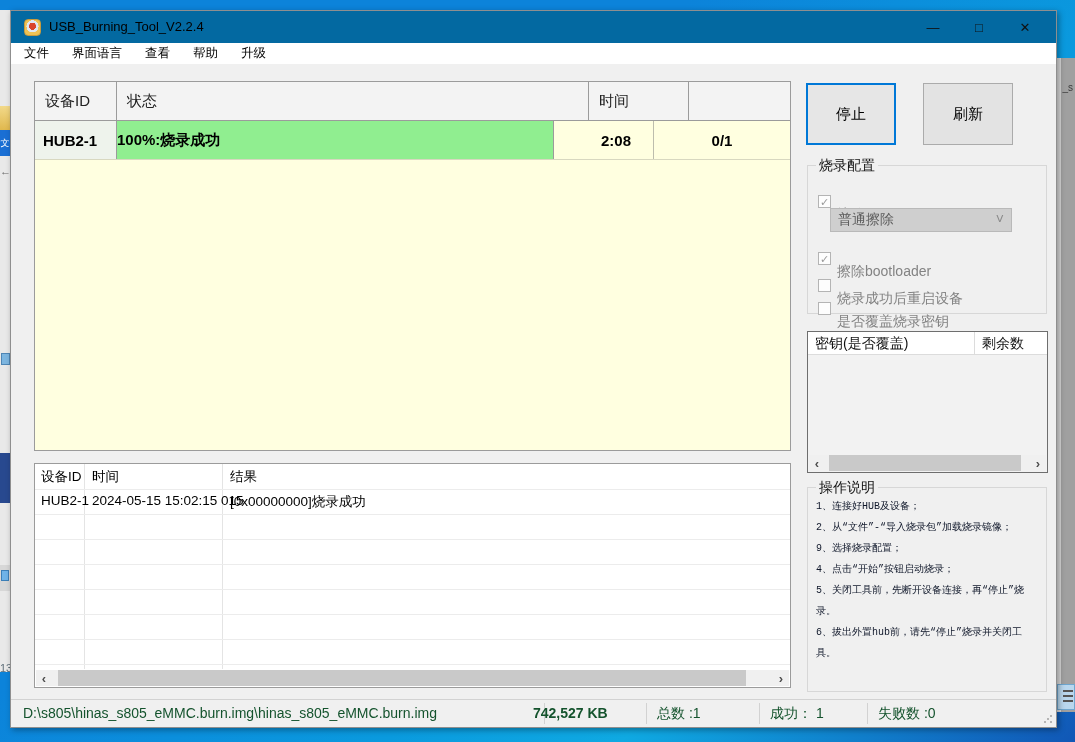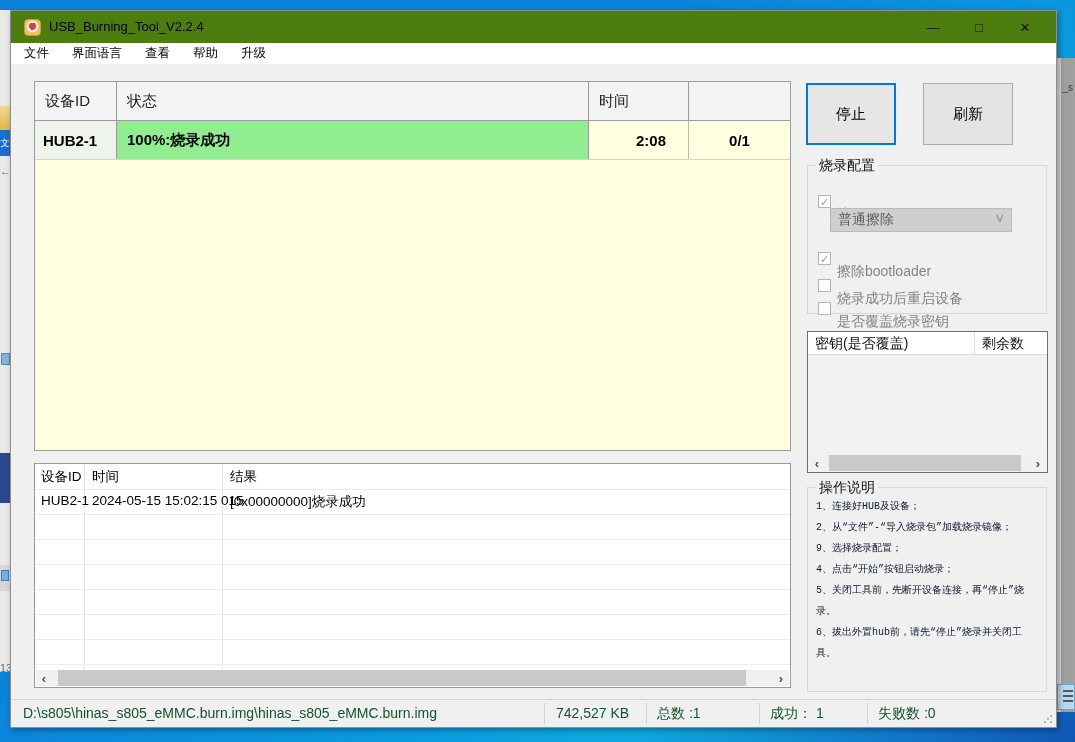--- a/index.html
+++ b/index.html
@@ -20,21 +20,21 @@
   .ls-13 { position:absolute; left:0; top:650px; width:12px; height:16px; color:#5f6f7a; font-size:11px; line-height:16px; }
   .right-strip { position:absolute; right:0; top:58px; width:18px; height:654px; background:#a0a0a0; border-left:4px solid #d9d9d9; }
   .rs-text { position:absolute; right:2px; top:24px; color:#3a3a3a; font-size:10px; }
   .rs-item { position:absolute; right:0; top:626px; width:18px; height:26px; background:#b9d7ee; border:1px solid #6ea6cf; }
   .rs-lines { position:absolute; right:2px; top:632px; width:10px; height:12px;
     background:repeating-linear-gradient(#555 0 2px, transparent 2px 5px); }
 
   
   .win { position:absolute; left:10px; top:10px; width:1047px; height:718px;
     background:#f0f0f0; border:1px solid #8f8f8f; box-shadow:2px 2px 6px rgba(0,0,0,.35); }
-  .titlebar { position:absolute; left:0; top:0; width:100%; height:32px; background:#4d7c0f; }
+  .titlebar { position:absolute; left:0; top:0; width:100%; height:32px; background:#0369a1; }
   .app-icon { position:absolute; left:13px; top:8px; width:17px; height:17px; border-radius:4px;
     background:radial-gradient(circle at 50% 42%, #d9442b 0 30%, #dfe7f2 31% 52%, #eec254 53% 100%);
     border:1px solid #c79b3e; }
   .title-text { position:absolute; left:38px; top:8px; font-size:13px; color:#000; }
   .win-controls { position:absolute; right:8px; top:0; height:32px; display:flex; }
   .win-btn { width:46px; height:32px; display:flex; align-items:center; justify-content:center;
     font-size:13px; color:#111; cursor:default; }
   .menubar { position:absolute; left:0; top:32px; width:100%; height:21px; background:#ffffff;
     display:flex; align-items:center; padding-left:13px; gap:23px; }
   .menu-item { font-size:12.5px; color:#000; }
@@ -44,21 +44,21 @@
   
   .dev-table { position:absolute; left:23px; top:70px; width:757px; height:370px;
     border:1px solid #9b9b9b; background:#ffffe0; }
   .dev-header { display:flex; height:39px; background:#f3f3f3; border-bottom:1px solid #9b9b9b; }
   .dev-header .hc { display:flex; align-items:center; padding-left:10px; font-size:15px; color:#222;
     border-right:1px solid #9b9b9b; }
   .dev-row { display:flex; height:39px; border-bottom:1px solid #d8d8c0; }
   .c1 { width:82px; } .c2 { width:472px; } .c3 { width:100px; } .c4 { flex:1; border-right:none!important; }
   .dev-row .rc { display:flex; align-items:center; font-size:15px; font-weight:600; color:#000; }
   .cell-id { width:82px; background:#eef3ec; border-right:1px solid #9b9b9b; padding-left:8px; }
-  .cell-status { width:472px; background:#90ee90; border-right:1px solid #9b9b9b; padding-left:10px; }
+  .cell-status { width:437px; background:#90ee90; border-right:1px solid #9b9b9b; }
   .cell-time { width:100px; background:#ffffe0; border-right:1px solid #bdbdad; justify-content:flex-end; padding-right:22px; }
   .cell-stat { flex:1; background:#ffffe0; justify-content:center; }
 
   
   .btn { position:absolute; width:90px; height:62px; display:flex; align-items:center; justify-content:center;
     font-size:15px; color:#000; background:#e3e3e3; }
   .btn-stop { left:795px; top:72px; border:2px solid #0078d7; background:#e6e6e6; }
   .btn-refresh { left:912px; top:72px; border:1px solid #ababab; }
 
   
@@ -244,21 +244,21 @@
         <span class="scroll-thumb lt-thumb"></span>
         <span class="scroll-arrow scroll-right">›</span>
       </div>
     </div>
 
   </div>
 
   <div class="statusbar">
     <span class="sb-text" style="left:12px;">D:\s805\hinas_s805_eMMC.burn.img\hinas_s805_eMMC.burn.img</span>
     <span class="sb-sep" style="left:533px;"></span>
-    <span class="sb-text" style="left:545px;">742,527 KB</span>
+    <span class="sb-text" style="left:522px;font-weight:bold;">742,527 KB</span>
     <span class="sb-sep" style="left:635px;"></span>
     <span class="sb-text" style="left:646px;">总数 :1</span>
     <span class="sb-sep" style="left:748px;"></span>
     <span class="sb-text" style="left:759px;">成功： 1</span>
     <span class="sb-sep" style="left:856px;"></span>
     <span class="sb-text" style="left:867px;">失败数 :0</span>
     <span class="grip"></span>
   </div>
 
 </div>

